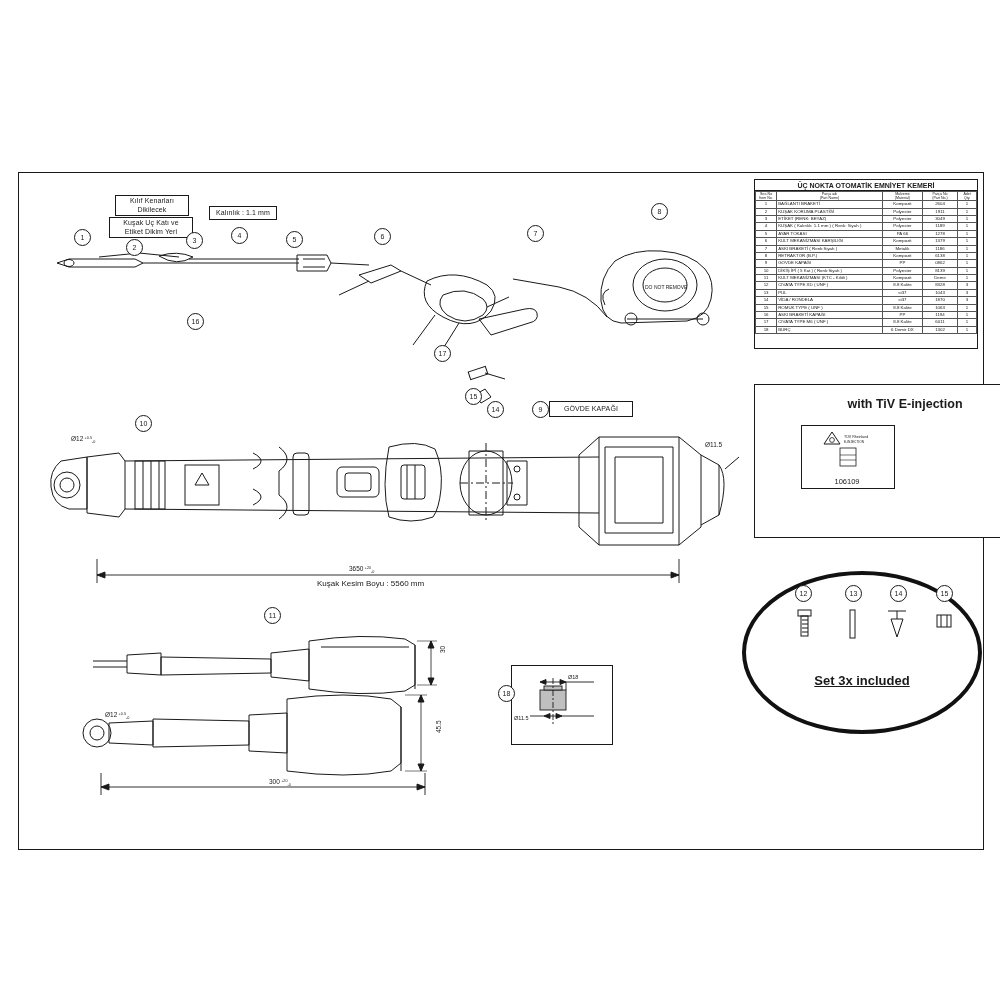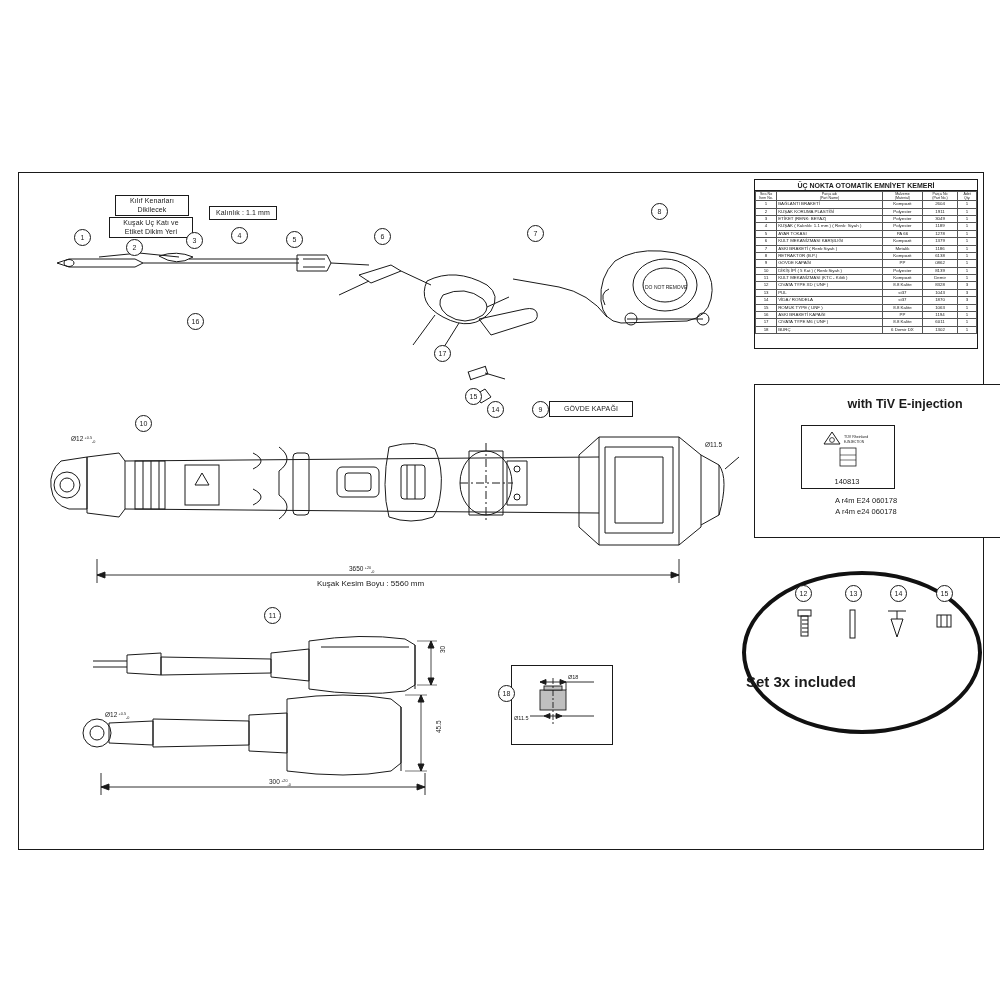--- a/index.html
+++ b/index.html
@@ -23,21 +23,21 @@
   .c3{width:15%;text-align:center;}
   .c4{width:8%;text-align:center;}
   
   #tiv{position:absolute;left:735px;top:211px;width:222px;height:152px;border:1px solid #1a1a1a;background:#fff;padding-left:39px;}
   #tiv .title{font-size:12.5px;font-weight:bold;text-align:center;margin-top:12px;}
   #tiv .innerbox{position:absolute;left:46px;top:40px;width:92px;height:62px;border:1px solid #1a1a1a;}
   #tiv .code{position:absolute;left:46px;top:92px;width:92px;text-align:center;font-size:7.5px;}
   #tiv .appr{position:absolute;left:0;top:110px;width:222px;text-align:center;font-size:7.5px;line-height:1.5;}
   
   #setc{position:absolute;left:723px;top:398px;width:232px;height:155px;border:4px solid #111;border-radius:50%;background:#fff;}
-  #setc .cap{position:absolute;left:0;top:98px;width:232px;text-align:left;font-size:15px;font-weight:bold;}
+  #setc .cap{position:absolute;left:0;top:98px;width:232px;text-align:center;font-size:13px;font-weight:bold;text-decoration:underline;}
   .dimtxt{position:absolute;font-size:6.5px;}
 </style>
 </head>
 <body>
 
 <div id="sheet">
 
   <div id="ptable">
     <div class="thead">ÜÇ NOKTA OTOMATİK EMNİYET KEMERİ</div>
     <table>
@@ -187,25 +187,21 @@
       <svg width="92" height="46" viewBox="0 0 92 46">
         <polygon points="30,6 38,18 22,18" fill="none" stroke="#1a1a1a" stroke-width="1"></polygon>
         <circle cx="30" cy="14" r="2.4" fill="none" stroke="#1a1a1a" stroke-width=".8"></circle>
         <text x="42" y="12" font-size="3.6" fill="#1a1a1a" font-family="Liberation Sans">TÜV Rheinland</text>
         <text x="42" y="17" font-size="3.2" fill="#1a1a1a" font-family="Liberation Sans">E-INJECTION</text>
         <rect x="38" y="22" width="16" height="18" fill="none" stroke="#1a1a1a" stroke-width=".8"></rect>
         <line x1="38" y1="29" x2="54" y2="29" stroke="#1a1a1a" stroke-width=".6"></line>
         <line x1="38" y1="34" x2="54" y2="34" stroke="#1a1a1a" stroke-width=".6"></line>
       </svg>
     </div>
-    <div class="code">140813</div>
-    <div class="appr">
-      <div>A r4m E24 060178</div>
-      <div>A r4m e24  060178</div>
-    </div>
+    <div class="code">106109</div>
   </div>
 
   <div id="setc">
     <svg width="232" height="155" viewBox="0 0 232 155">
 
       <g stroke="#1a1a1a" fill="none" stroke-width="1">
         <rect x="52" y="35" width="13" height="6"></rect>
         <rect x="55" y="41" width="7" height="20"></rect>
         <line x1="56" y1="45" x2="62" y2="45"></line>
           <line x1="56" y1="49" x2="62" y2="49"></line>

